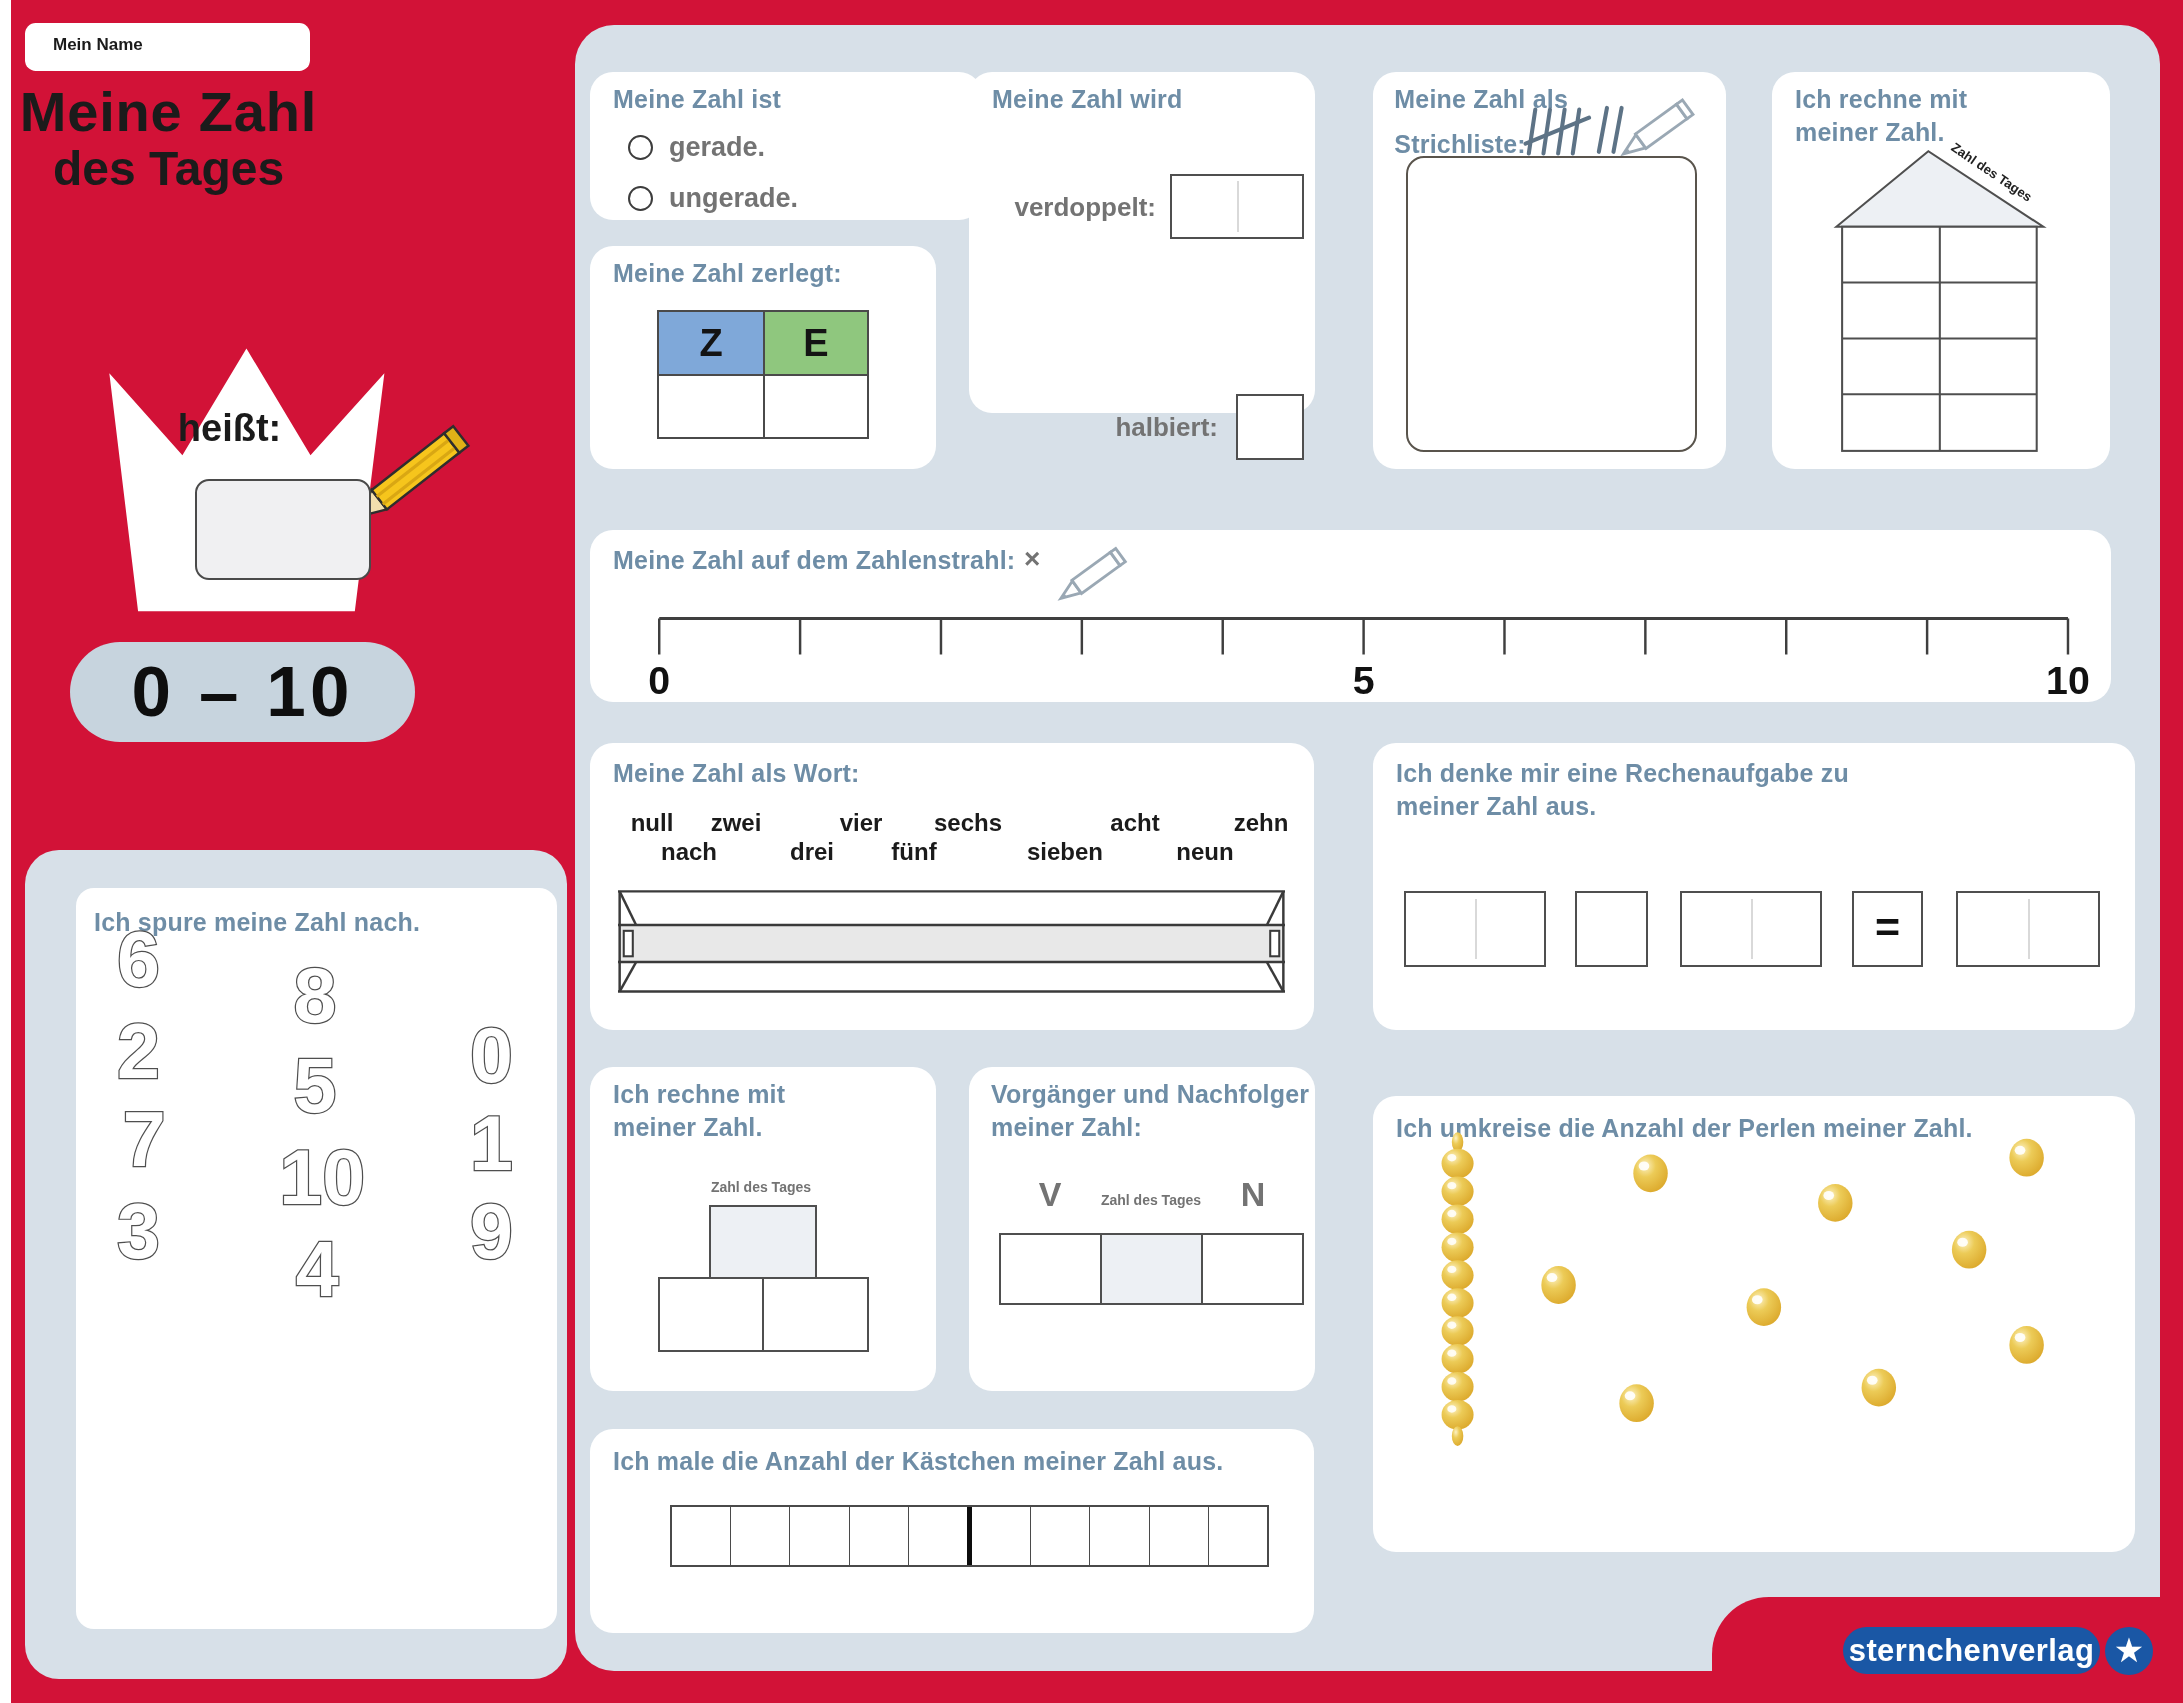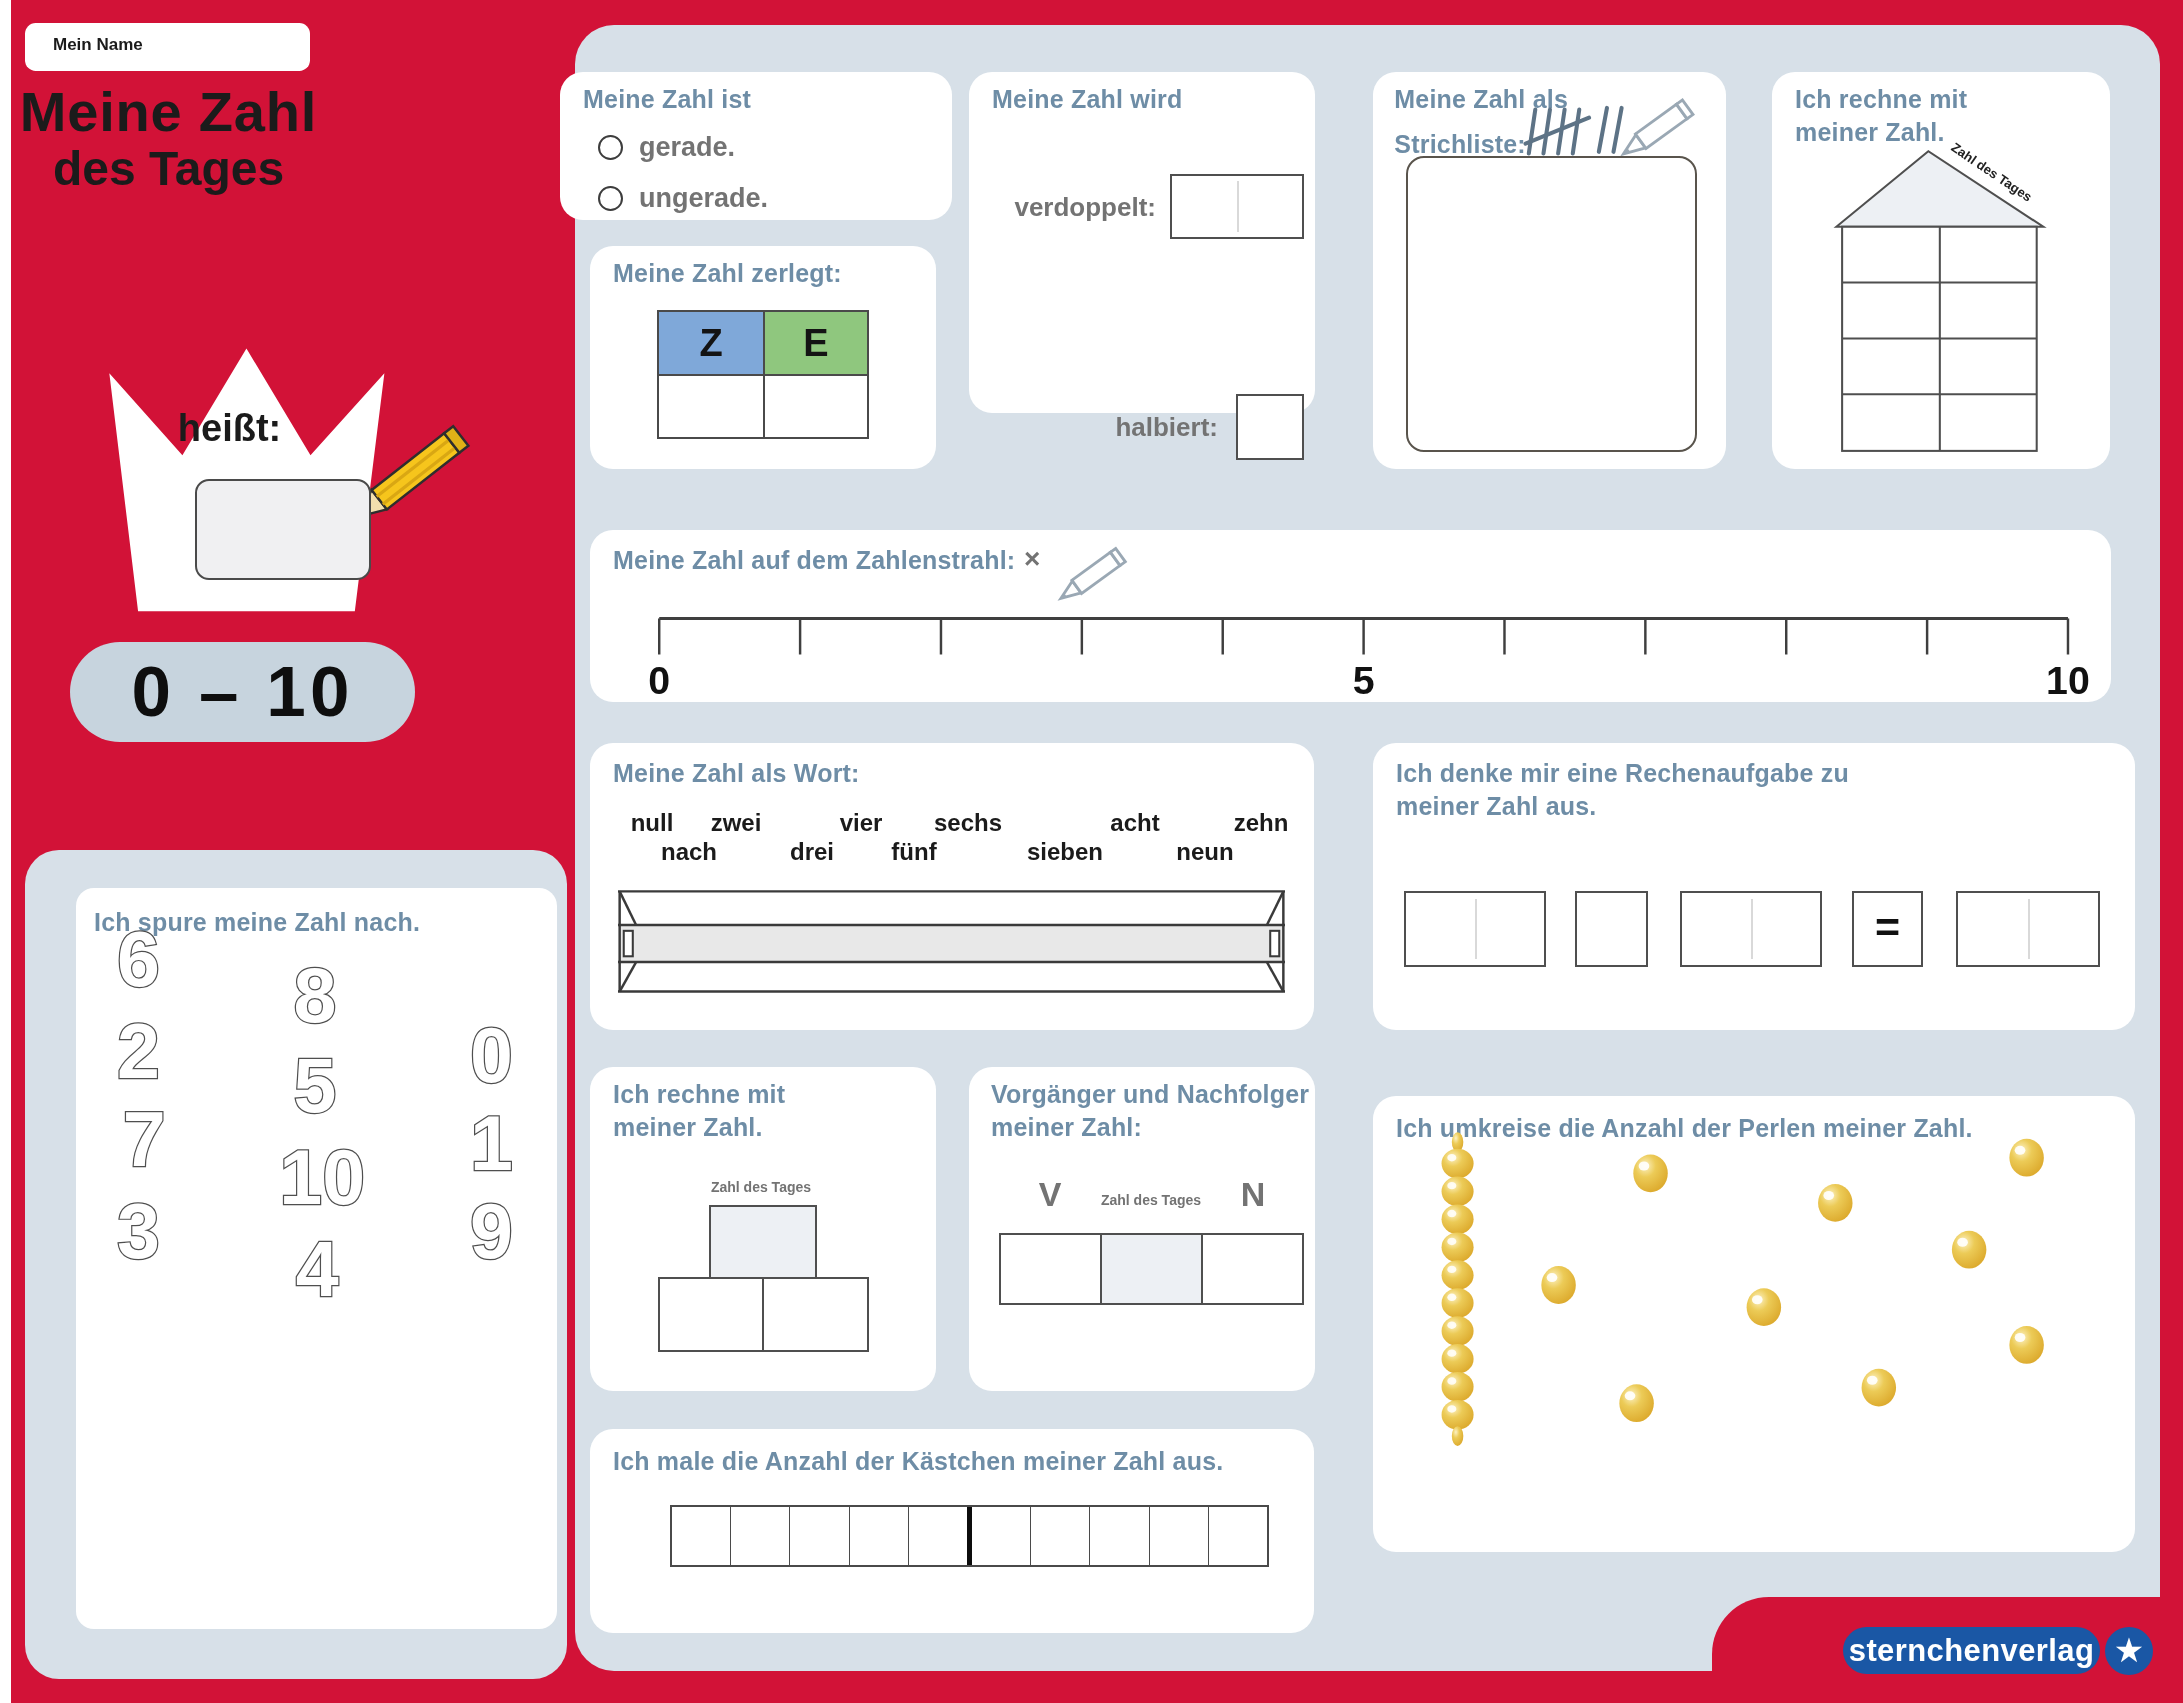--- a/index.html
+++ b/index.html
@@ -76,21 +76,21 @@
         <text x="300" y="352" class="trace-num">10</text>
         <text x="294" y="464" class="trace-num">4</text>
         <text x="506" y="203" class="trace-num">0</text>
         <text x="506" y="310" class="trace-num">1</text>
         <text x="506" y="418" class="trace-num">9</text>
       </svg>
   </div>
 
   <div class="container" style="left:575px;top:25px;width:1585px;height:1646px;border-radius:39px;"></div>
 
-  <div class="panel" style="left:560px;top:72px;width:392px;height:148px;">
+  <div class="panel" style="left:590px;top:72px;width:392px;height:148px;">
     <div class="ptitle" style="left:23px;top:13px;">Meine Zahl ist</div>
     <span class="radio" style="left:38px;top:63px;"></span>
     <span class="lbl" style="left:79px;top:60px;font-size:27px;">gerade.</span>
     <span class="radio" style="left:38px;top:114px;"></span>
     <span class="lbl" style="left:79px;top:111px;font-size:27px;">ungerade.</span>
   </div>
 
   <div class="panel" style="left:590px;top:246px;width:346px;height:223px;">
     <div class="ptitle" style="left:23px;top:13px;">Meine Zahl zerlegt:</div>
     <div class="ze" style="left:67px;top:64px;">

